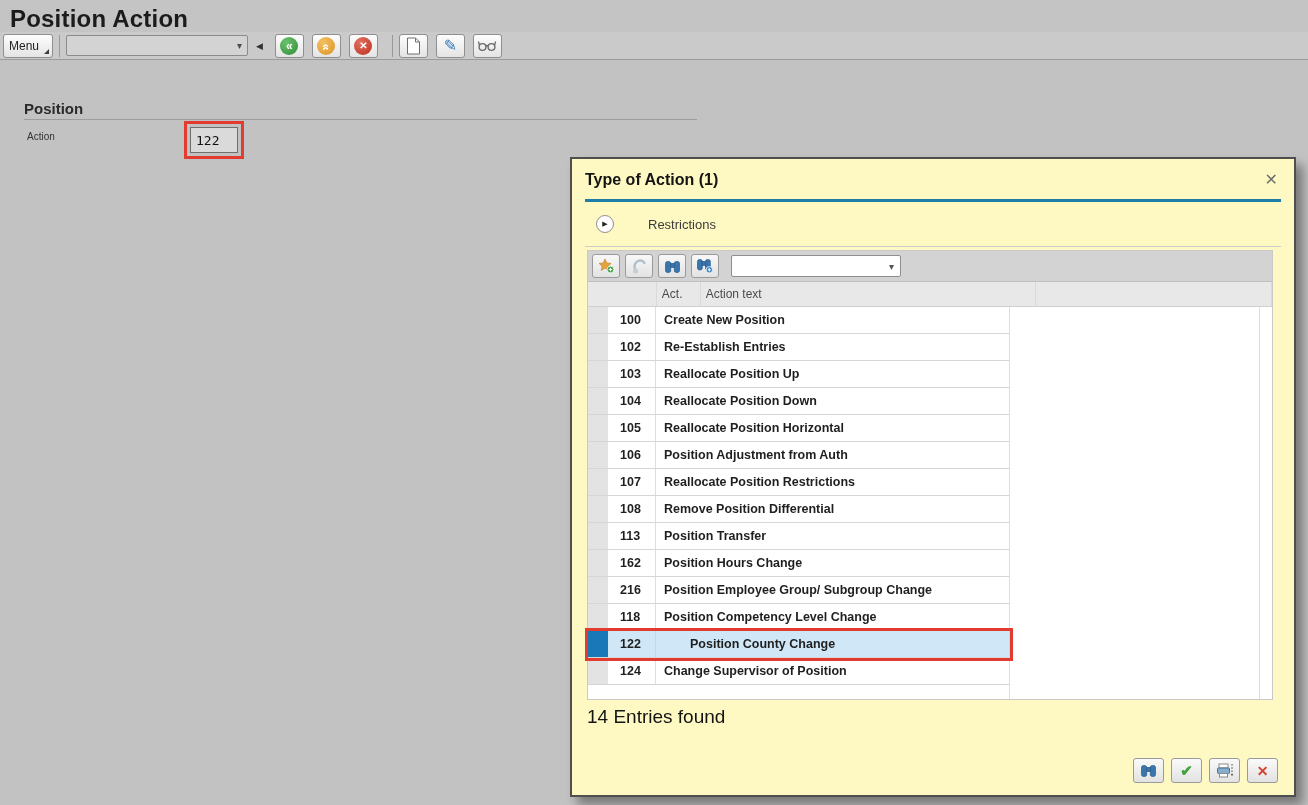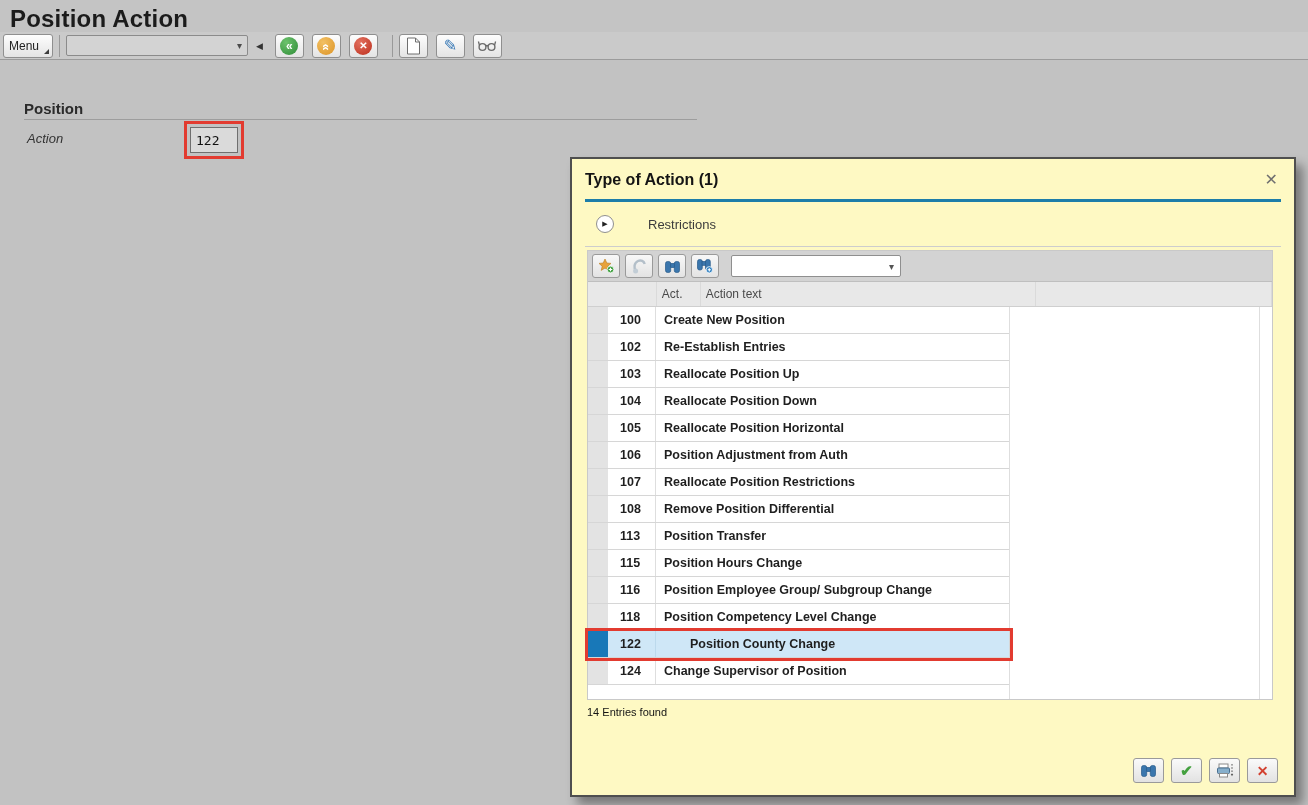--- a/index.html
+++ b/index.html
@@ -42,21 +42,21 @@
   }
   .circle.green { background:radial-gradient(circle at 35% 30%, #6cc26c, #2f8c38); font-size:12px; }
   .circle.yellow{ background:radial-gradient(circle at 35% 30%, #f2c063, #dd9426); }
   .circle.red   { background:radial-gradient(circle at 35% 30%, #e2705f, #bd2f1d); font-size:10px; }
   .chev-up { display:inline-block; font-size:12px; transform:rotate(90deg); margin-top:2px;}
   .pencil { color:#3577b5; font-size:16px; }
 
   .content { position:relative; height:100%; }
   .section-title { position:absolute; left:24px; top:40px; font-size:15px; font-weight:bold; color:#2b2b2b; }
   .section-rule { position:absolute; left:24px; top:59px; width:673px; border-top:1px solid #9d9d9d; }
-  .field-label { position:absolute; left:27px; top:71px; font-size:13px; color:#333;font-style:italic; }
+  .field-label { position:absolute; left:27px; top:71px; font-size:10px; color:#333; }
   .field-input {
     position:absolute; left:190px; top:67px; width:48px; height:26px;
     background:#dadada; border:1px solid #6f6f6f;
     font-family:"DejaVu Sans Mono", monospace; font-size:13px; color:#111;
     padding-left:5px;
   }
   .annot-input {
     position:absolute; left:184px; top:61px; width:60px; height:38px;
     border:3px solid #e23b30; pointer-events:none; z-index:5;
   }
@@ -107,21 +107,21 @@
   .trow { display:flex; width:422px; height:27px; border-bottom:1px solid #d6d6d6;
           border-right:1px solid #d6d6d6; font-size:12.5px; color:#1f1f1f; background:#fff;font-weight:bold;}
   .trow .csel { width:21px; background:#e3e3e3; border-right:1px solid #fff; }
   .trow .cact { width:46px; padding-left:11px; display:flex; align-items:center; }
   .trow .ctext{ flex:1; padding-left:8px; display:flex; align-items:center; border-left:1px solid #dedede; }
   .trow.selected { background:#cfe7f7; }
   .trow.selected .csel { background:#1878b8; border-right-color:#cfe7f7; }
   .trow.selected .ctext { border-left-color:#bcd9ec;padding-left:34px; }
   .trow.annotated { position:relative; z-index:2; box-shadow:0 0 0 3px #e23b30; }
 
-  .dlg-status { position:absolute; left:15px; top:547px; font-size:11px; color:#141414; }
+  .dlg-status { position:absolute; left:15px; top:547px; font-size:19px; color:#141414; }
 
   .dlg-footer { position:absolute; right:16px; bottom:12px; display:flex; gap:7px; }
   .fbtn { width:31px; height:25px; background:linear-gradient(#fafafa,#e2e2e2);
           border:1px solid #9a9a9a; border-radius:3px;
           display:flex; align-items:center; justify-content:center; }
   .check-glyph { color:#44a13f; font-size:15px; font-weight:bold; }
   .x-glyph { color:#d2402f; font-size:14px; font-weight:bold; }
 </style>
 </head>
 <body>
@@ -276,26 +276,26 @@
           <div class="cact">108</div>
           <div class="ctext">Remove Position Differential</div>
         </div>
         <div class="trow">
           <div class="csel"></div>
           <div class="cact">113</div>
           <div class="ctext">Position Transfer</div>
         </div>
         <div class="trow">
           <div class="csel"></div>
-          <div class="cact">115</div>
+          <div class="cact">162</div>
           <div class="ctext">Position Hours Change</div>
         </div>
         <div class="trow">
           <div class="csel"></div>
-          <div class="cact">116</div>
+          <div class="cact">216</div>
           <div class="ctext">Position Employee Group/ Subgroup Change</div>
         </div>
         <div class="trow">
           <div class="csel"></div>
           <div class="cact">118</div>
           <div class="ctext">Position Competency Level Change</div>
         </div>
         <div class="trow selected annotated">
           <div class="csel"></div>
           <div class="cact">122</div>

